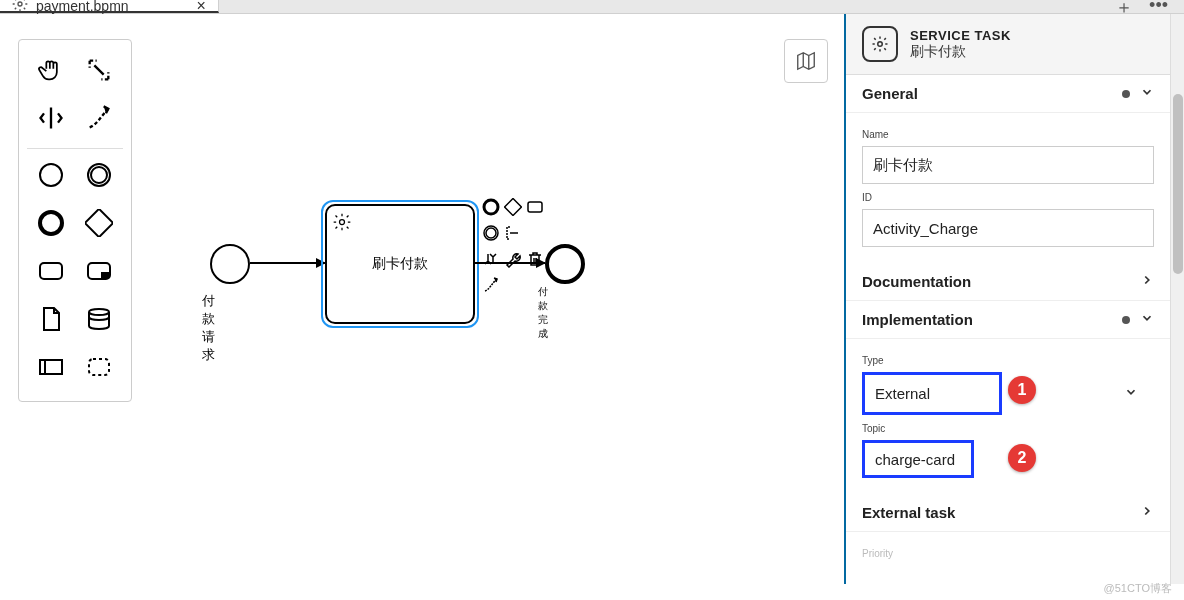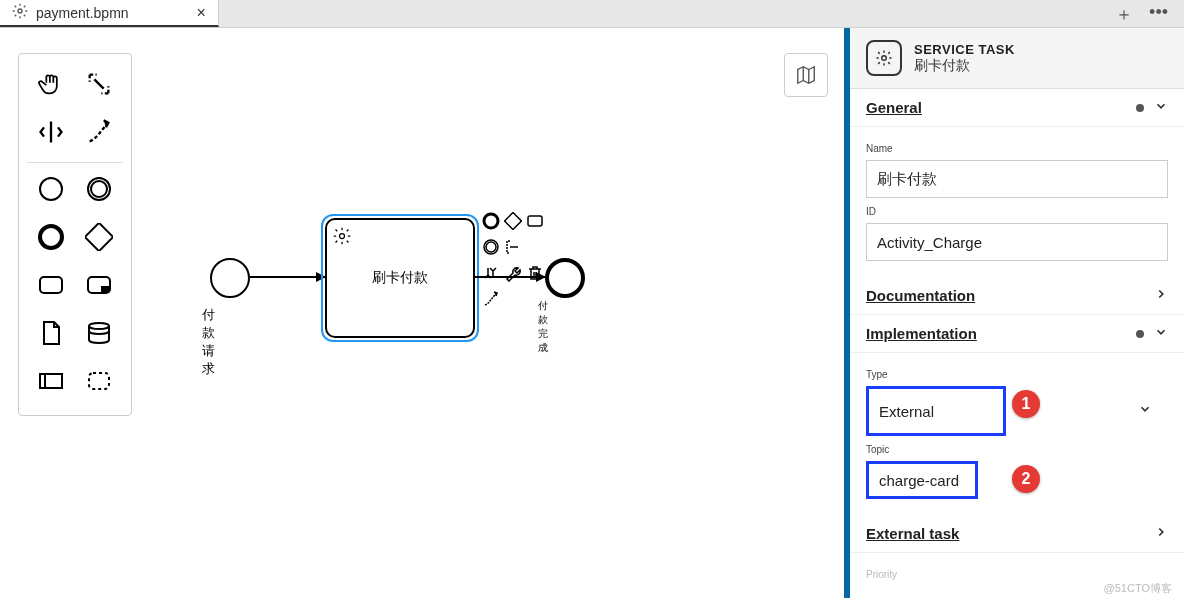--- a/index.html
+++ b/index.html
@@ -1,18 +1,18 @@
 <!DOCTYPE html>
 <html><head>
 <meta charset="utf-8">
 <style>
 * { box-sizing: border-box; margin: 0; padding: 0; font-family: "Segoe UI", Arial, sans-serif; }
 body { width: 1184px; height: 600px; background: #fff; overflow: hidden; position: relative; }
 
-.tab-bar { height: 28px; background: #e8e8e8; border-bottom: 1px solid #d0d0d0; display: flex; align-items: center; }
+.tab-bar { height: 14px; background: #e8e8e8; border-bottom: 1px solid #d0d0d0; display: flex; align-items: center; }
 .tab { height: 100%; background: #fff; border-right: 1px solid #d0d0d0; border-bottom: 2px solid #333; display: flex; align-items: center; padding: 0 12px; gap: 8px; font-size: 14px; color: #333; }
 .tab-close { margin-left: 60px; font-size: 16px; color: #333; cursor: pointer; }
 .tab-actions { margin-left: auto; display: flex; gap: 16px; padding-right: 16px; color: #555; font-size: 18px; }
 
 .main { display: flex; height: calc(100% - 30px); }
 .canvas-area { flex: 1; position: relative; background: #fff; }
 .palette { position: absolute; left: 18px; top: 25px; width: 114px; border: 1px solid #ccc; border-radius: 4px; background: #fff; padding: 8px; }
 .palette-row { display: flex; justify-content: space-around; padding: 8px 0; }
 .palette-sep { border-top: 1px solid #ddd; margin: 4px 0; }
 .palette svg { cursor: pointer; }
@@ -28,37 +28,37 @@
 .task-name { position: absolute; left: 115px; top: 0; width: 150px; height: 120px; display: flex; align-items: center; justify-content: center; font-size: 14px; }
 .end-ev { position: absolute; left: 335px; top: 40px; width: 40px; height: 40px; border: 4px solid #000; border-radius: 50%; }
 .end-lbl { position: absolute; left: 328px; top: 81px; font-size: 10px; }
 .arrow1 { position: absolute; left: 40px; top: 58px; width: 75px; height: 2px; background: #000; }
 .arrow1::after { content: ""; position: absolute; right: -1px; top: -4px; border-left: 10px solid #000; border-top: 5px solid transparent; border-bottom: 5px solid transparent; }
 .arrow2 { position: absolute; left: 265px; top: 58px; width: 70px; height: 2px; background: #000; }
 .arrow2::after { content: ""; position: absolute; right: -1px; top: -4px; border-left: 10px solid #000; border-top: 5px solid transparent; border-bottom: 5px solid transparent; }
 .ctx-pad { position: absolute; left: 272px; top: -6px; width: 70px; }
 .ctx-row { display: flex; gap: 4px; margin-bottom: 4px; }
 
-.props { width: 340px; border-left: 6px solid #0369a1; background: #fff; display: flex; flex-direction: column; }
+.props { width: 340px; border-left: 2px solid #0369a1; background: #fff; display: flex; }
 .props-inner { flex: 1; display: flex; flex-direction: column; }
 .props-scroll { width: 14px; background: #f0f0f0; border-left: 1px solid #ddd; position: relative; }
 .scroll-thumb { position: absolute; top: 80px; left: 2px; width: 10px; height: 180px; background: #c0c0c0; border-radius: 5px; }
 
 .props-hdr { display: flex; align-items: center; gap: 12px; padding: 12px 16px; background: #f5f5f5; border-bottom: 1px solid #ddd; }
 .props-hdr-icon { width: 36px; height: 36px; border: 2px solid #333; border-radius: 8px; display: flex; align-items: center; justify-content: center; }
 .props-hdr-txt { display: flex; flex-direction: column; }
 .props-hdr-type { font-size: 13px; font-weight: 700; color: #222; letter-spacing: 0.5px; }
 .props-hdr-name { font-size: 14px; color: #333; }
 
-.sect-hdr { display: flex; align-items: center; padding: 10px 16px; font-size: 15px; font-weight: 600; color: #222; border-bottom: 1px solid #eee; cursor: pointer; text-decoration: underline; }
+.sect-hdr { display: flex; align-items: center; padding: 10px 16px; font-size: 15px; font-weight: 600; color: #222; border-bottom: 1px solid #eee; cursor: pointer; }
 .sect-hdr .dot { width: 8px; height: 8px; background: #555; border-radius: 50%; margin-left: auto; margin-right: 10px; }
 .sect-body { padding: 8px 16px 16px; }
 .fld-lbl { font-size: 10px; color: #444; margin: 8px 0 6px; }
 .fld-inp { width: 100%; height: 38px; border: 1px solid #ccc; padding: 0 10px; font-size: 15px; color: #222; background: #fff; }
-.fld-sel { width: 100%; height: 50px; border: 1px solid #ccc; padding: 0 10px; font-size: 15px; color: #222; background: #fff; position: relative; display: flex; align-items: center; }
+.fld-sel { width: 100%; height: 43px; border: 1px solid #ccc; padding: 0 10px; font-size: 15px; color: #222; background: #fff; position: relative; display: flex; align-items: center; }
 .hl { border: 3px solid #1a3cff !important; }
 .sel-chev { position: absolute; right: 10px; top: 50%; transform: translateY(-50%); }
 
 .callout { width: 28px; height: 28px; background: #e53935; border-radius: 50%; color: #fff; font-weight: 700; display: flex; align-items: center; justify-content: center; font-size: 16px; position: absolute; box-shadow: 0 1px 3px rgba(0,0,0,0.3); }
 .sect-row { position: relative; }
 
 .watermark { position: absolute; right: 12px; bottom: 4px; font-size: 11px; color: #bbb; }
 </style>
 </head>
 <body>

